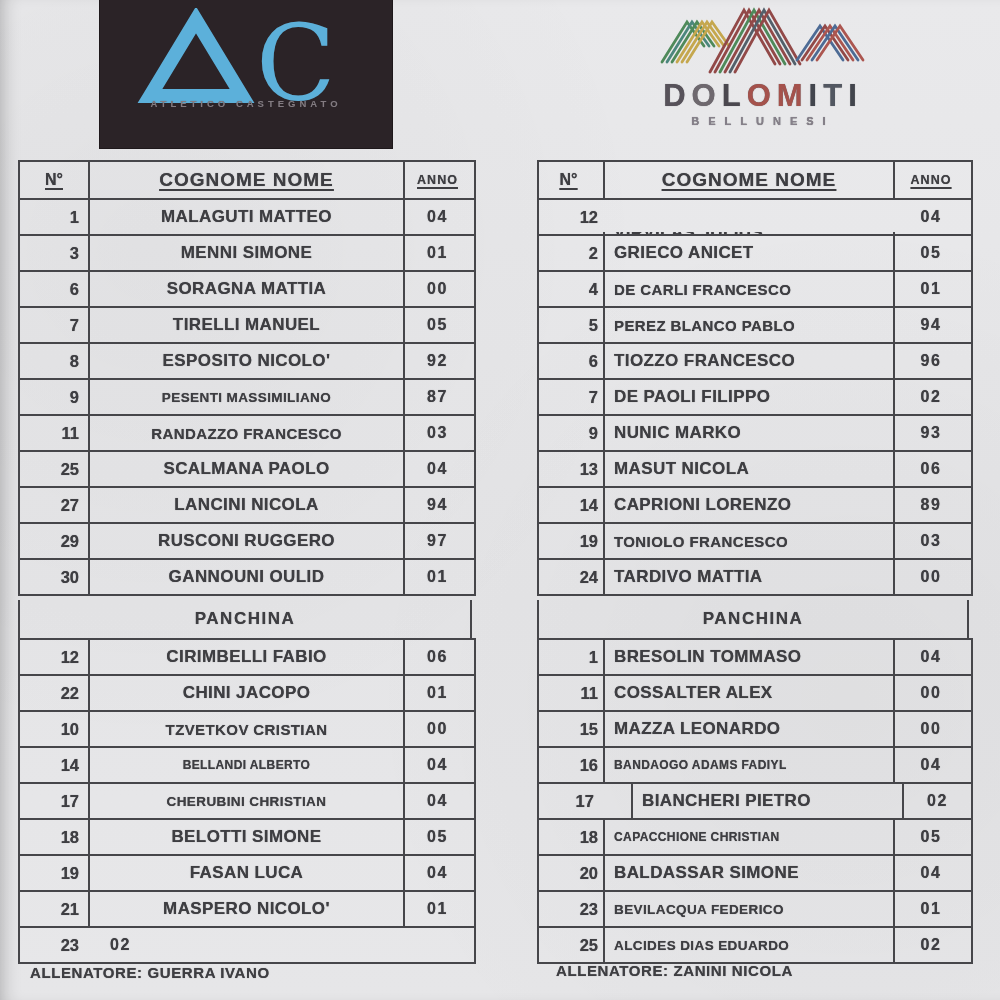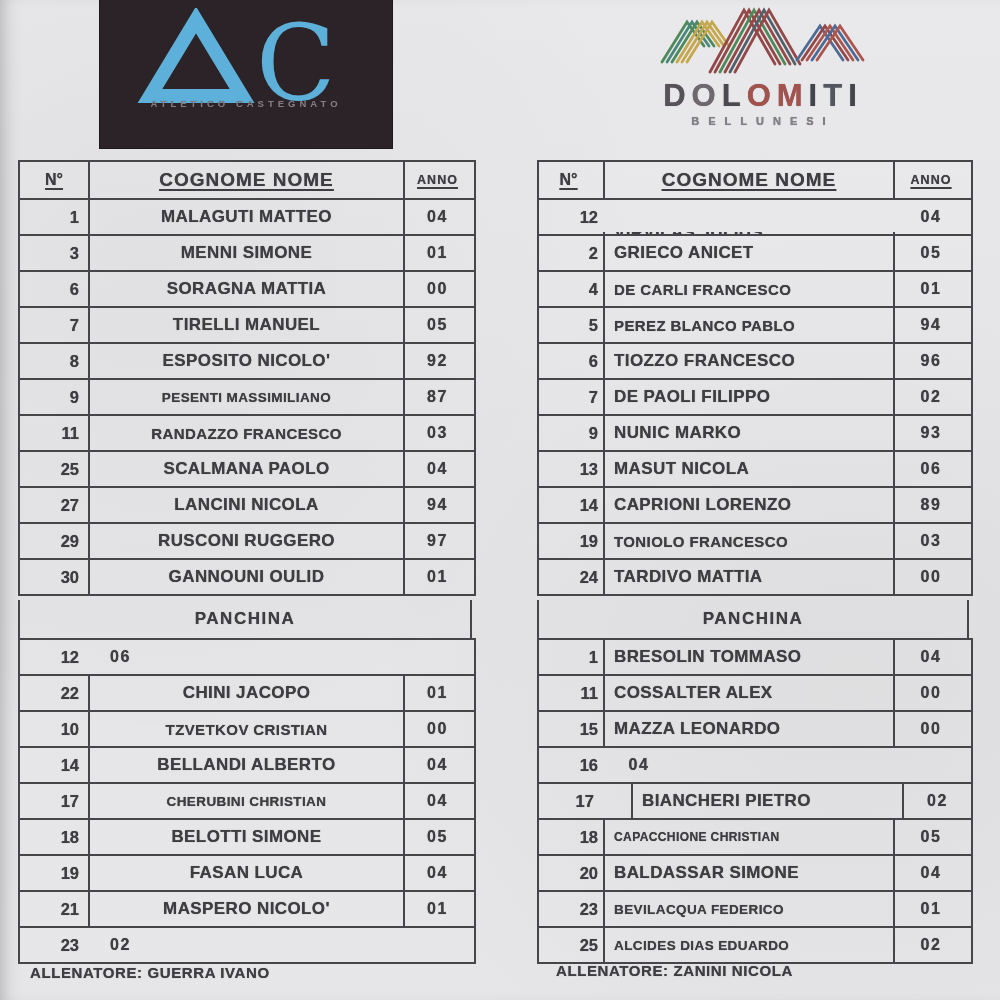--- a/index.html
+++ b/index.html
@@ -246,35 +246,36 @@
         </div>
       </div>
   </div>
 
   <div class="abs t-left" style="left:18px;top:600px;">
     <div class="bench-title">PANCHINA</div>
     <div class="rtable t-left">
       <div class="rows">
           <div class="trow">
             <div class="cell num">12</div>
+            <div class="cell name" style="font-size: 17px;">CIRIMBELLI FABIO</div>
             <div class="cell year">06</div>
           </div>
           <div class="trow">
             <div class="cell num">22</div>
             <div class="cell name" style="font-size: 17px;">CHINI JACOPO</div>
             <div class="cell year">01</div>
           </div>
           <div class="trow">
             <div class="cell num">10</div>
             <div class="cell name" style="font-size: 15px;">TZVETKOV CRISTIAN</div>
             <div class="cell year">00</div>
           </div>
           <div class="trow">
             <div class="cell num">14</div>
-            <div class="cell name" style="font-size: 17px;">BELLANDI ALBERTO</div>
+            <div class="cell name" style="font-size: 12px;">BELLANDI ALBERTO</div>
             <div class="cell year">04</div>
           </div>
           <div class="trow">
             <div class="cell num">17</div>
             <div class="cell name" style="font-size: 13.5px;">CHERUBINI CHRISTIAN</div>
             <div class="cell year">04</div>
           </div>
           <div class="trow">
             <div class="cell num">18</div>
             <div class="cell name" style="font-size: 17px;">BELOTTI SIMONE</div>
@@ -312,20 +313,21 @@
             <div class="cell name" style="font-size: 17px;">COSSALTER ALEX</div>
             <div class="cell year">00</div>
           </div>
           <div class="trow">
             <div class="cell num">15</div>
             <div class="cell name" style="font-size: 17px;">MAZZA LEONARDO</div>
             <div class="cell year">00</div>
           </div>
           <div class="trow">
             <div class="cell num">16</div>
+            <div class="cell name" style="font-size: 12px;">BANDAOGO ADAMS FADIYL</div>
             <div class="cell year">04</div>
           </div>
           <div class="trow">
             <div class="cell num">17</div>
             <div class="cell name" style="font-size: 17px; margin-left: 32px;">BIANCHERI PIETRO</div>
             <div class="cell year">02</div>
           </div>
           <div class="trow">
             <div class="cell num">18</div>
             <div class="cell name" style="font-size: 12px;">CAPACCHIONE CHRISTIAN</div>

